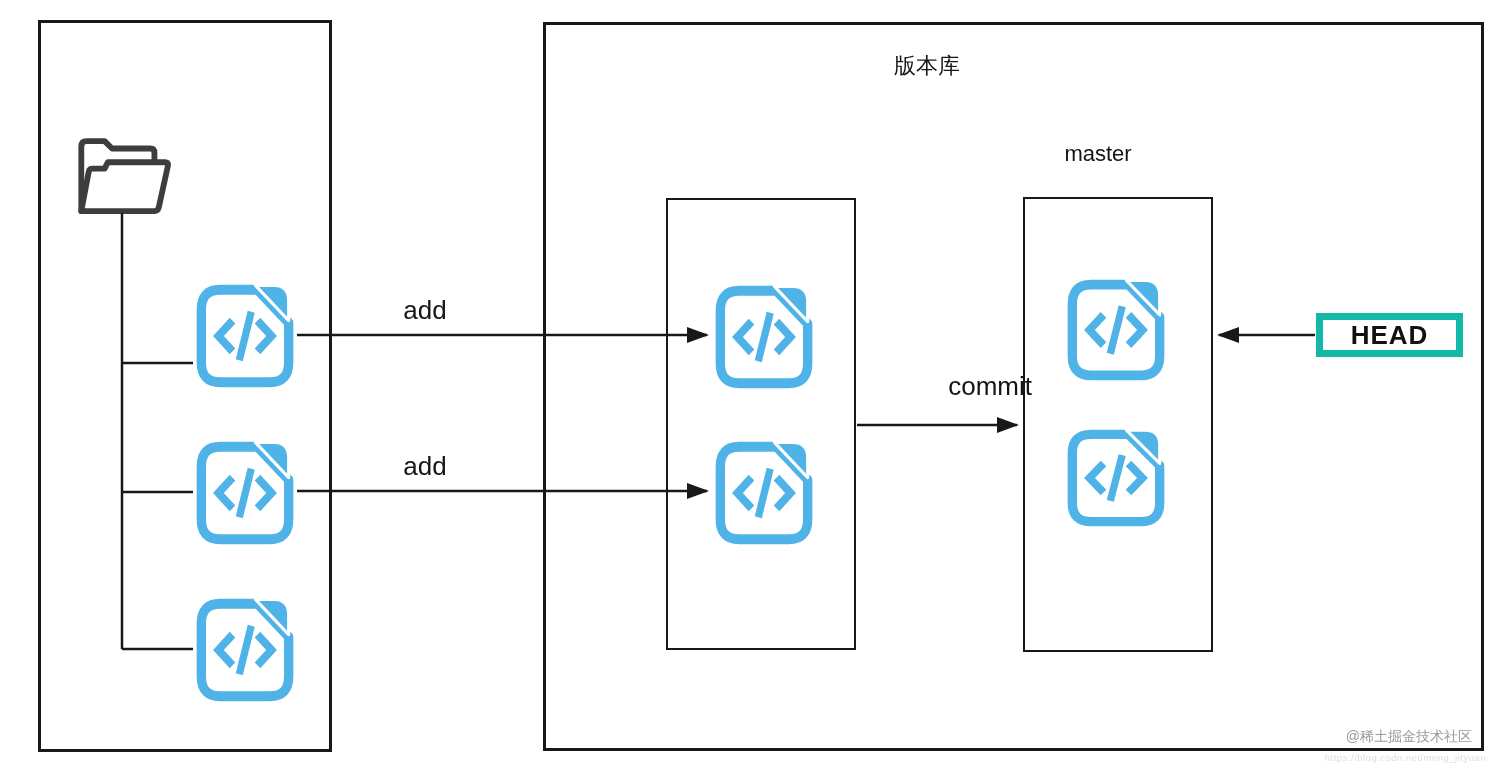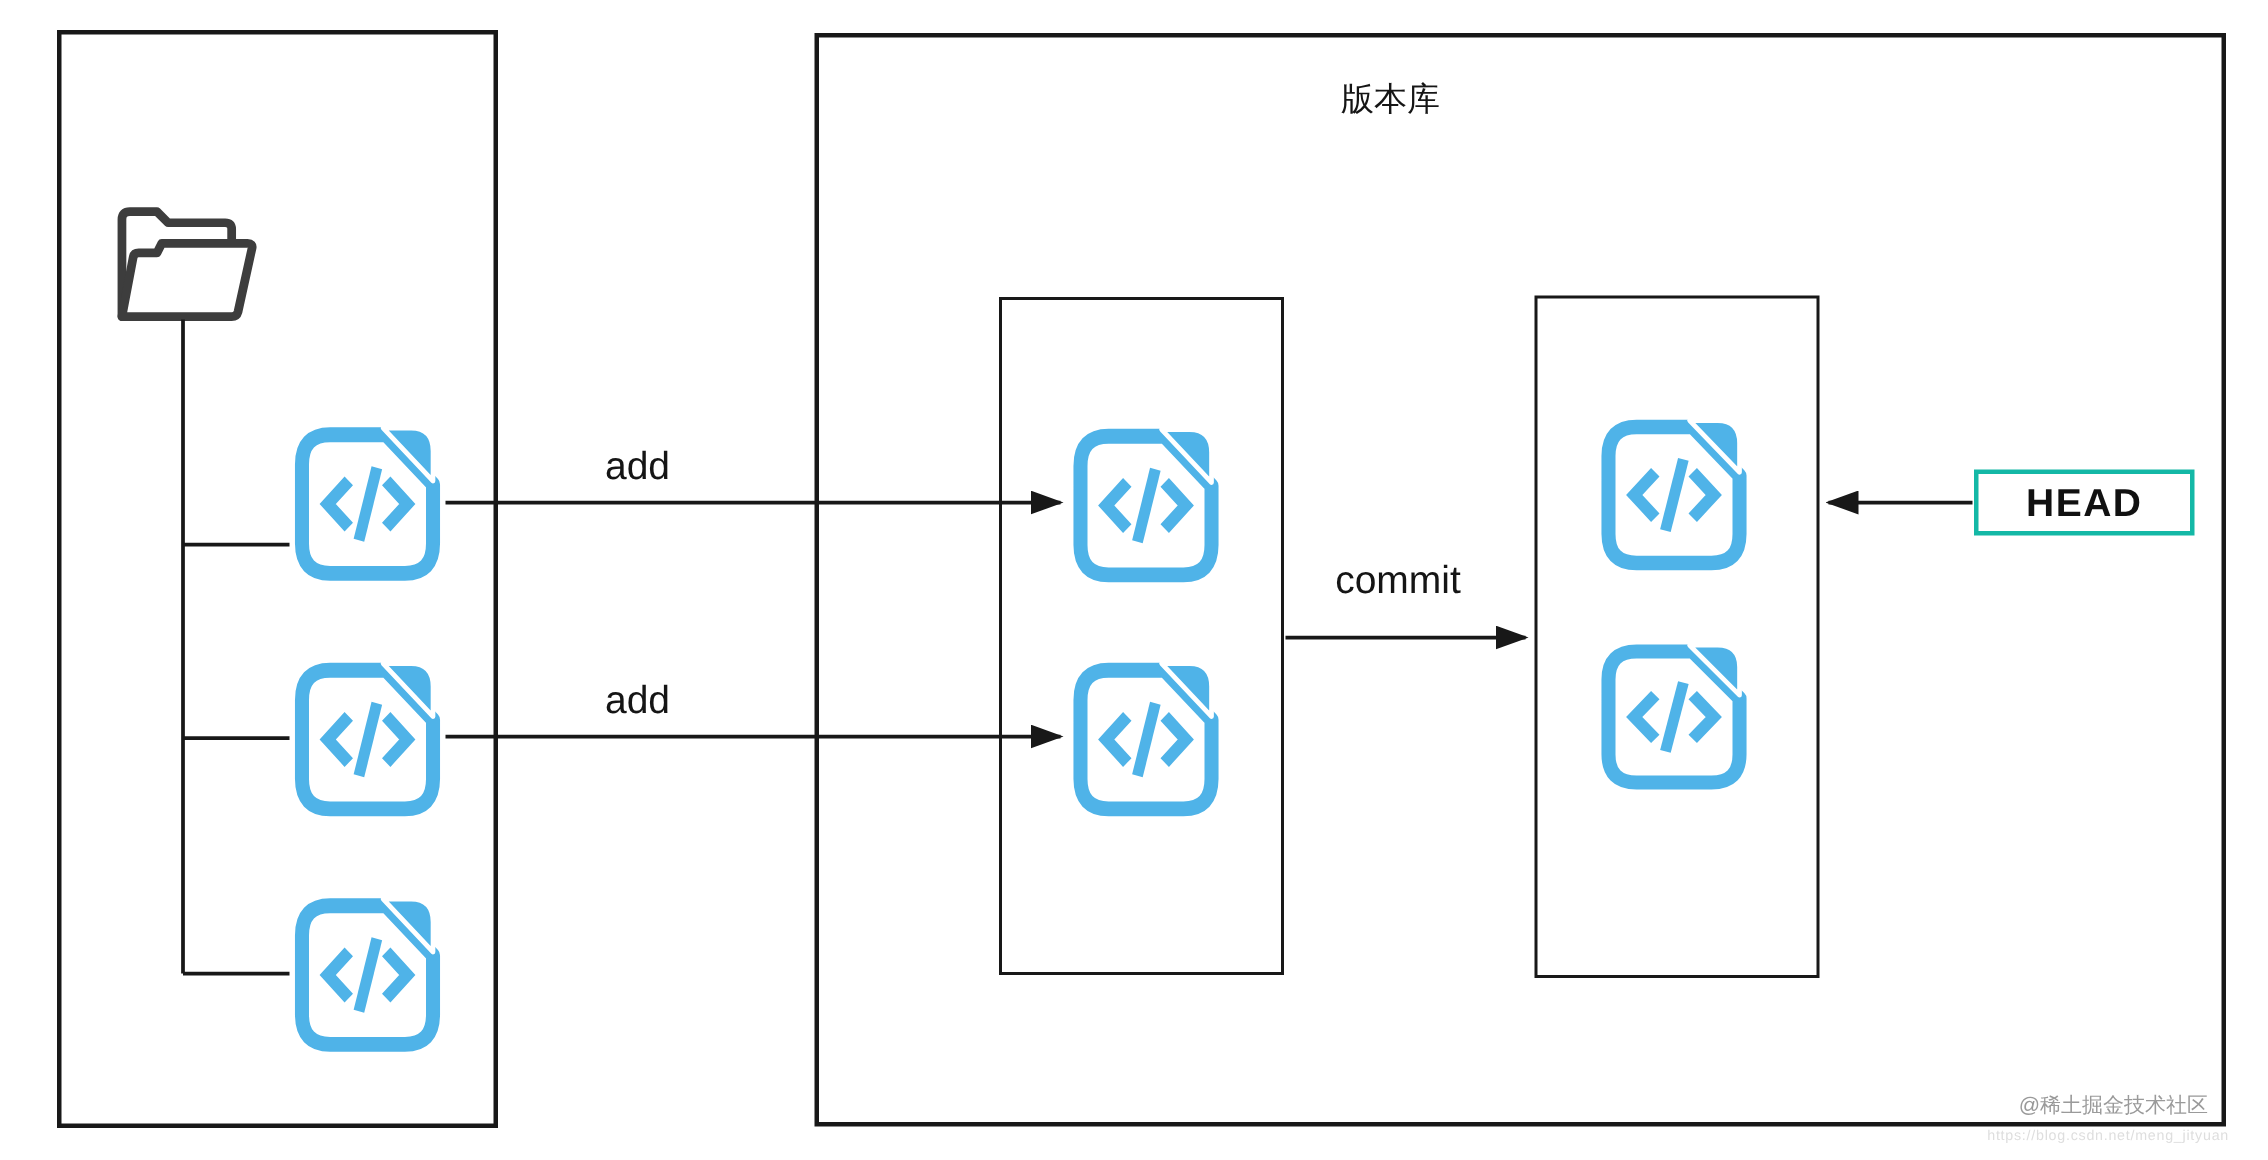--- a/index.html
+++ b/index.html
@@ -4,21 +4,21 @@
 <style>
   html,body{margin:0;padding:0;background:#fff;}
   .canvas{position:relative;width:1512px;height:773px;background:#ffffff;overflow:hidden;
           font-family:"Liberation Sans","DejaVu Sans",sans-serif;}
   .box{position:absolute;border:3px solid #181818;background:transparent;box-sizing:border-box;}
   .box-thin{position:absolute;border:2.5px solid #181818;background:transparent;box-sizing:border-box;}
   .t{position:absolute;color:#151515;text-align:center;white-space:nowrap;line-height:1.15;}
   .title{font-size:30px;}
   .subtitle{font-size:22px;}
   .arrowlabel{font-size:26px;}
-  .headbox{position:absolute;border:3px solid #14b8a6;box-sizing:border-box;
+  .headbox{position:absolute;border:7px solid #14b8a6;box-sizing:border-box;
            display:flex;align-items:center;justify-content:center;background:#fff;}
   .headbox span{font-weight:bold;font-size:26px;letter-spacing:1px;color:#111;}
   .icon{position:absolute;}
   svg.overlay{position:absolute;left:0;top:0;pointer-events:none;}
   .watermark{position:absolute;right:40px;top:728px;font-size:14px;color:#9a9a9a;
              white-space:nowrap;z-index:5;}
   .watermark-url{position:absolute;right:26px;top:752px;font-size:9.5px;color:#dedede;
                  letter-spacing:.5px;white-space:nowrap;z-index:5;}
 </style>
 </head>
@@ -54,26 +54,27 @@
   <div class="box-thin" style="left:1023px;top:197px;width:190px;height:455px;"></div>
 
   <div class="headbox" style="left:1316px;top:313px;width:147px;height:44px;">
     <span>HEAD</span>
   </div>
 
 
   <div class="t subtitle" style="left:777px;top:53px;width:300px;">版本库</div>
 
 
+  <div class="t subtitle" style="left:998px;top:141px;width:200px;">master</div>
 
   <div class="t arrowlabel" style="left:325px;top:296px;width:200px;">add</div>
 
   <div class="t arrowlabel" style="left:325px;top:452px;width:200px;">add</div>
 
-  <div class="t arrowlabel" style="left:832px;top:372px;width:200px;">commit</div>
+  <div class="t arrowlabel" style="left:832px;top:372px;width:200px;text-align:right;">commit</div>
 
   <svg class="icon" style="left:76px;top:132px;" width="106" height="86" viewBox="0 0 100 80">
       <use href="#openfolder"></use>
     </svg>
 
   <svg class="icon" style="left:193px;top:281px;" width="104" height="110" viewBox="0 0 100 100" preserveAspectRatio="none">
       <use href="#codefile"></use>
     </svg>
   <svg class="icon" style="left:193px;top:438px;" width="104" height="110" viewBox="0 0 100 100" preserveAspectRatio="none">
       <use href="#codefile"></use>

